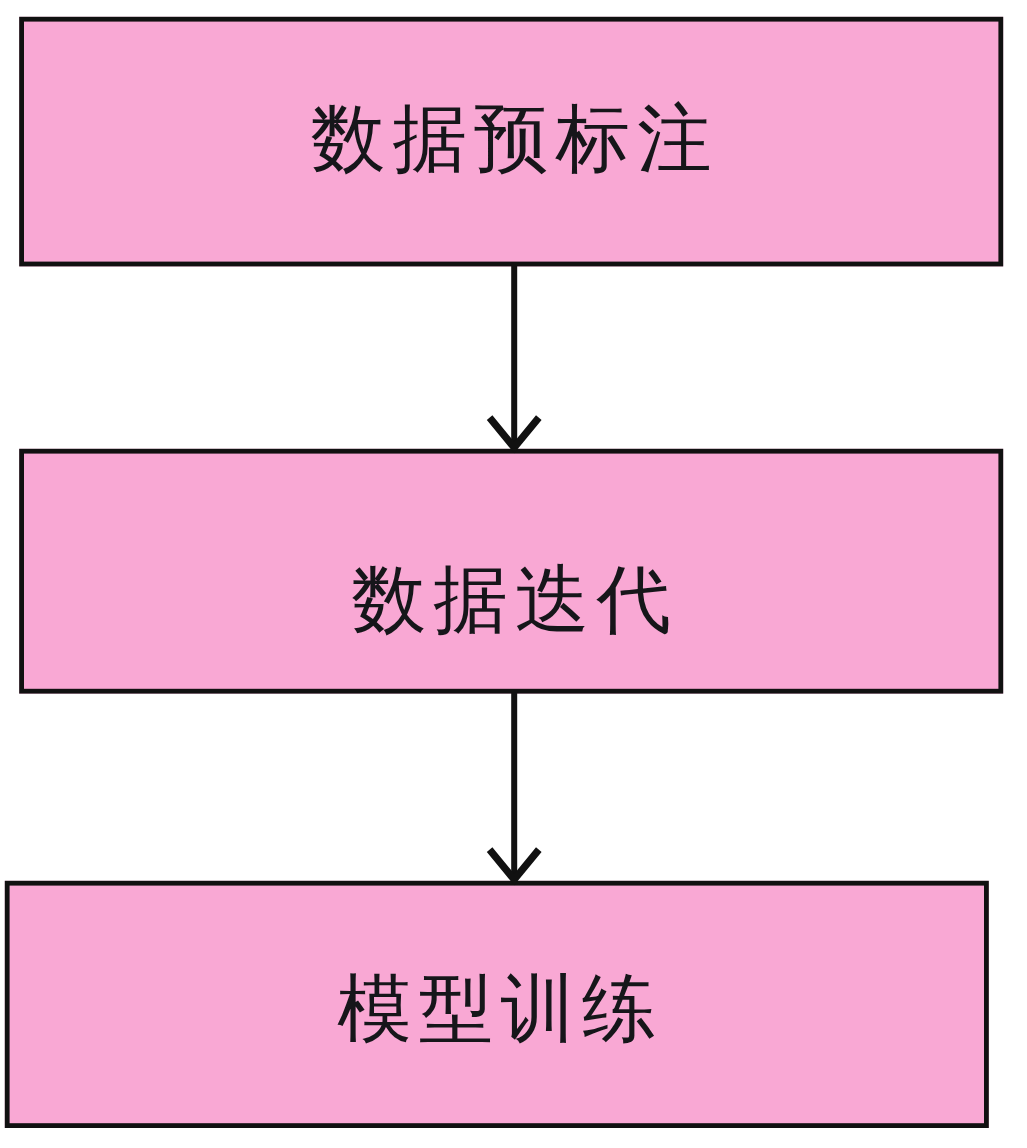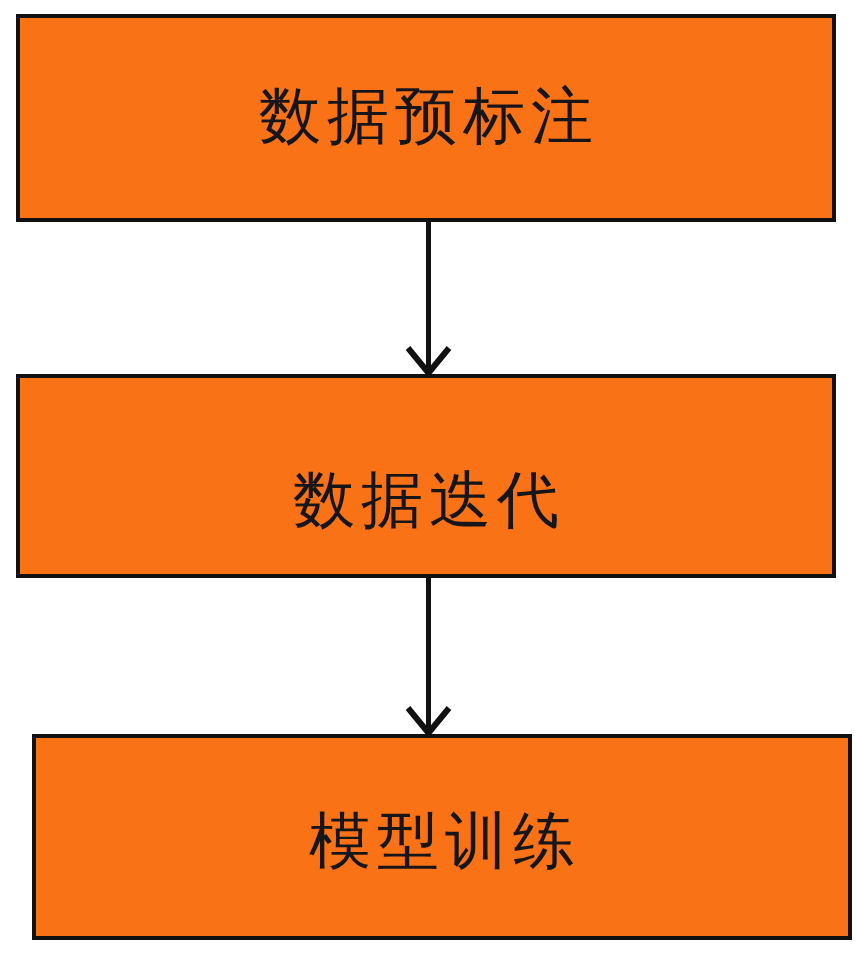--- a/index.html
+++ b/index.html
@@ -15,21 +15,21 @@
     position: relative;
     width: 856px;
     height: 957px;
     background: #ffffff;
     overflow: hidden;
   }
   .flow-box {
     position: absolute;
     box-sizing: border-box;
     border: 4px solid #111111;
-    background: #f97316;
+    background: #f9a8d4;
     display: flex;
     align-items: center;
     justify-content: center;
   }
   .flow-box-label {
     font-family: "DejaVu Serif", "Liberation Serif", serif;
     font-size: 62px;
     line-height: 1;
     color: #16161a;
     letter-spacing: 6px;
@@ -55,21 +55,21 @@
     width: 820px;
     height: 204px;
   }
   #box-data-iteration .flow-box-label {
     position: relative;
     top: 2px;
     margin-top: 44px;
   }
   
   #box-model-training {
-    left: 32px;
+    left: 4px;
     top: 734px;
     width: 820px;
     height: 206px;
   }
   #box-model-training .flow-box-label {
     position: relative;
     top: 4px;
   }
   .connector {
     position: absolute;

